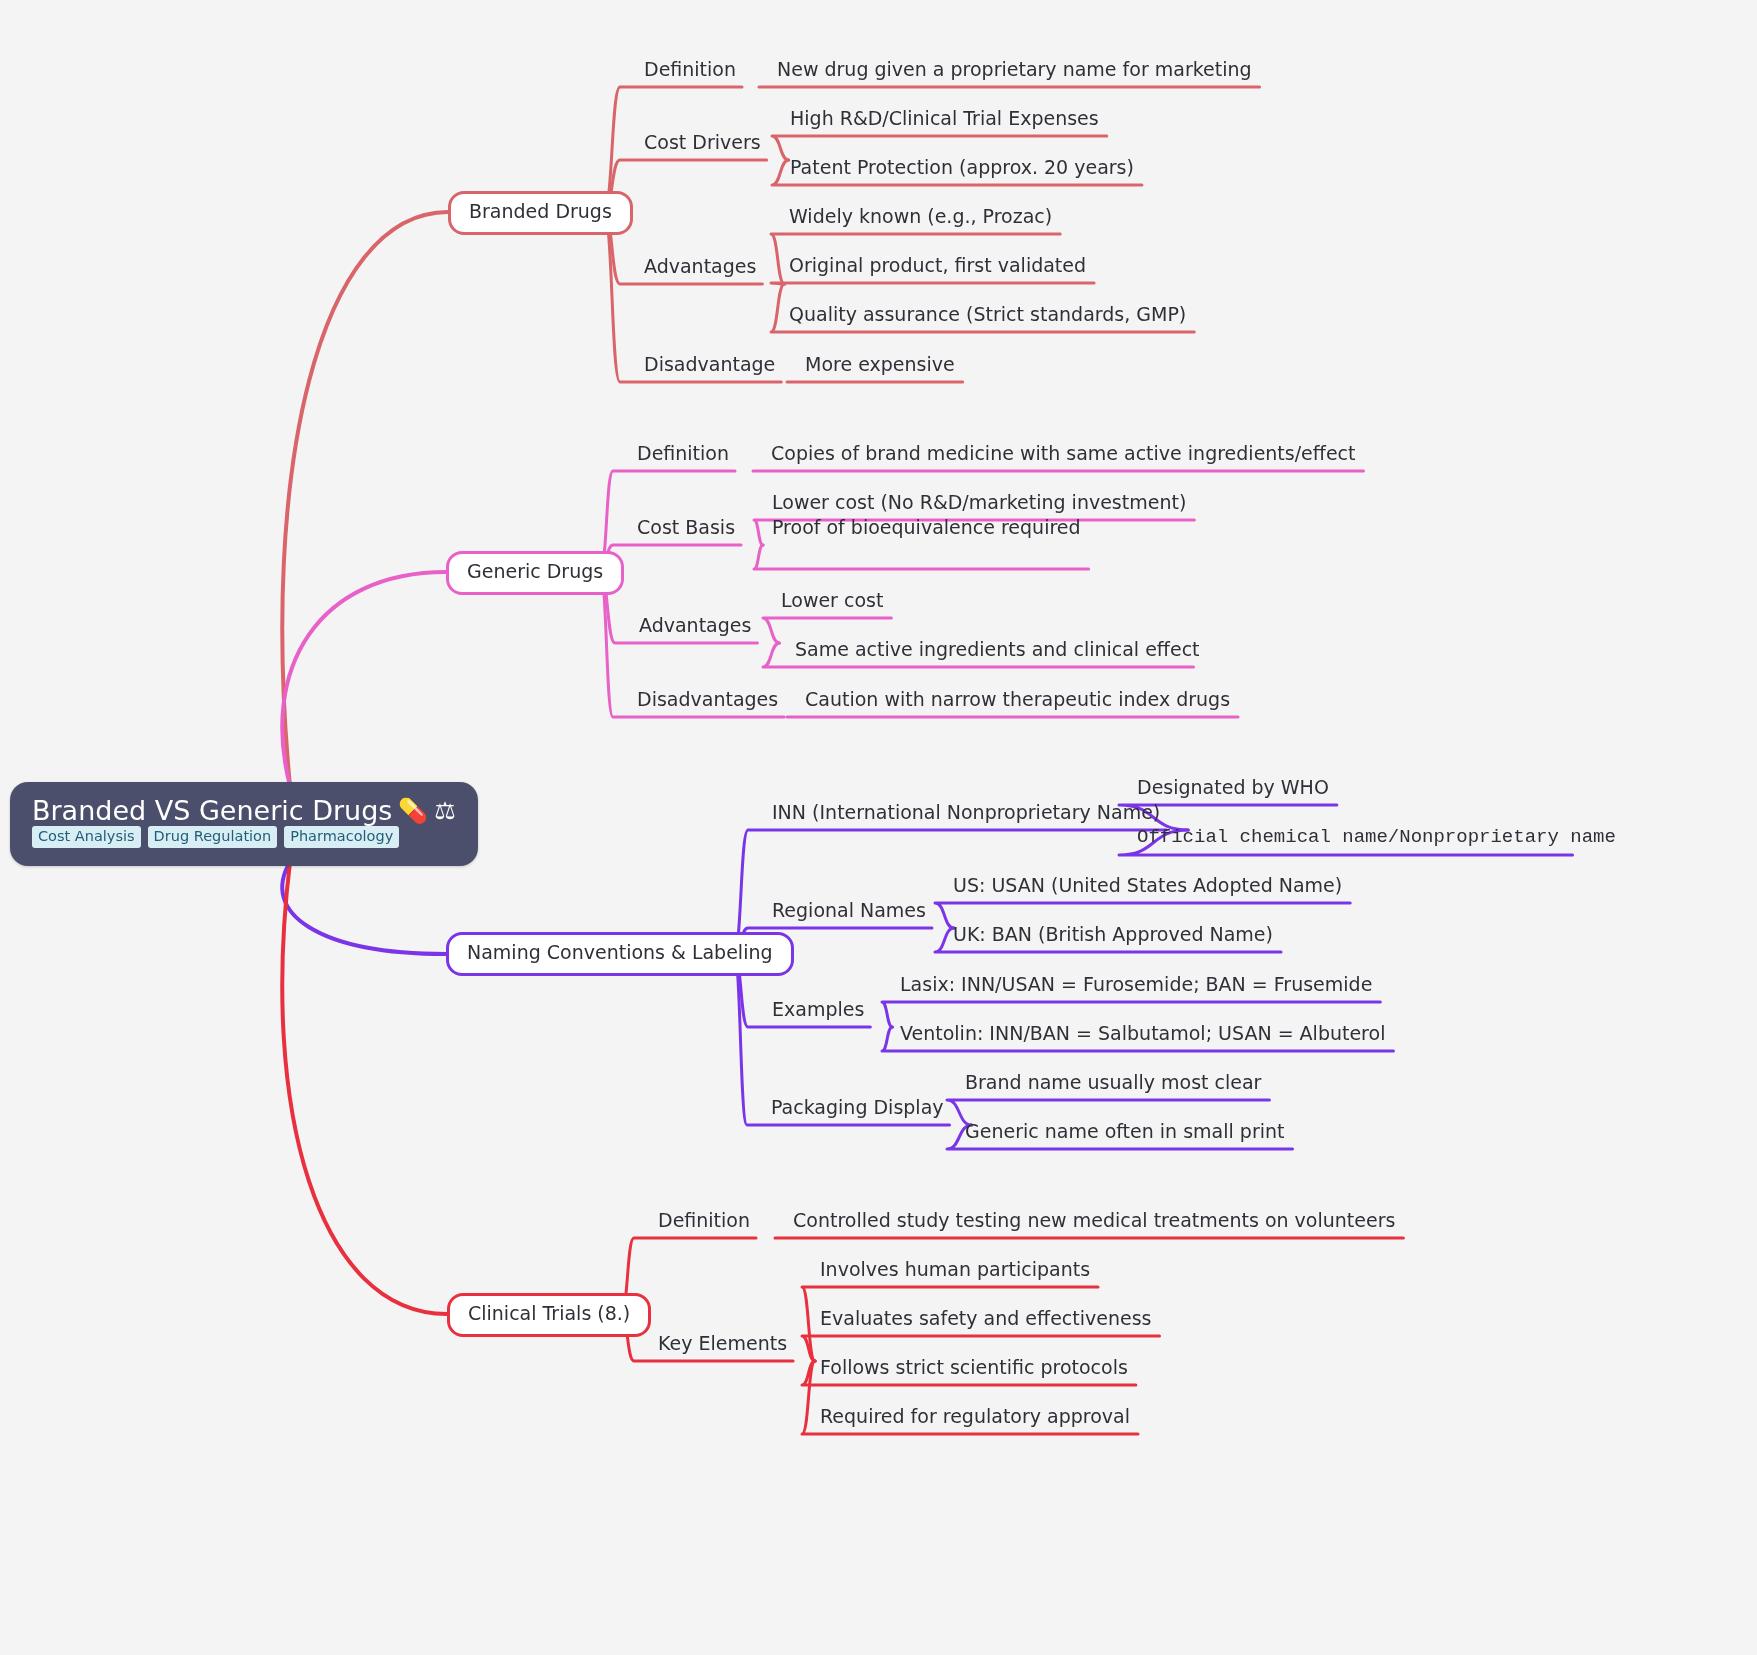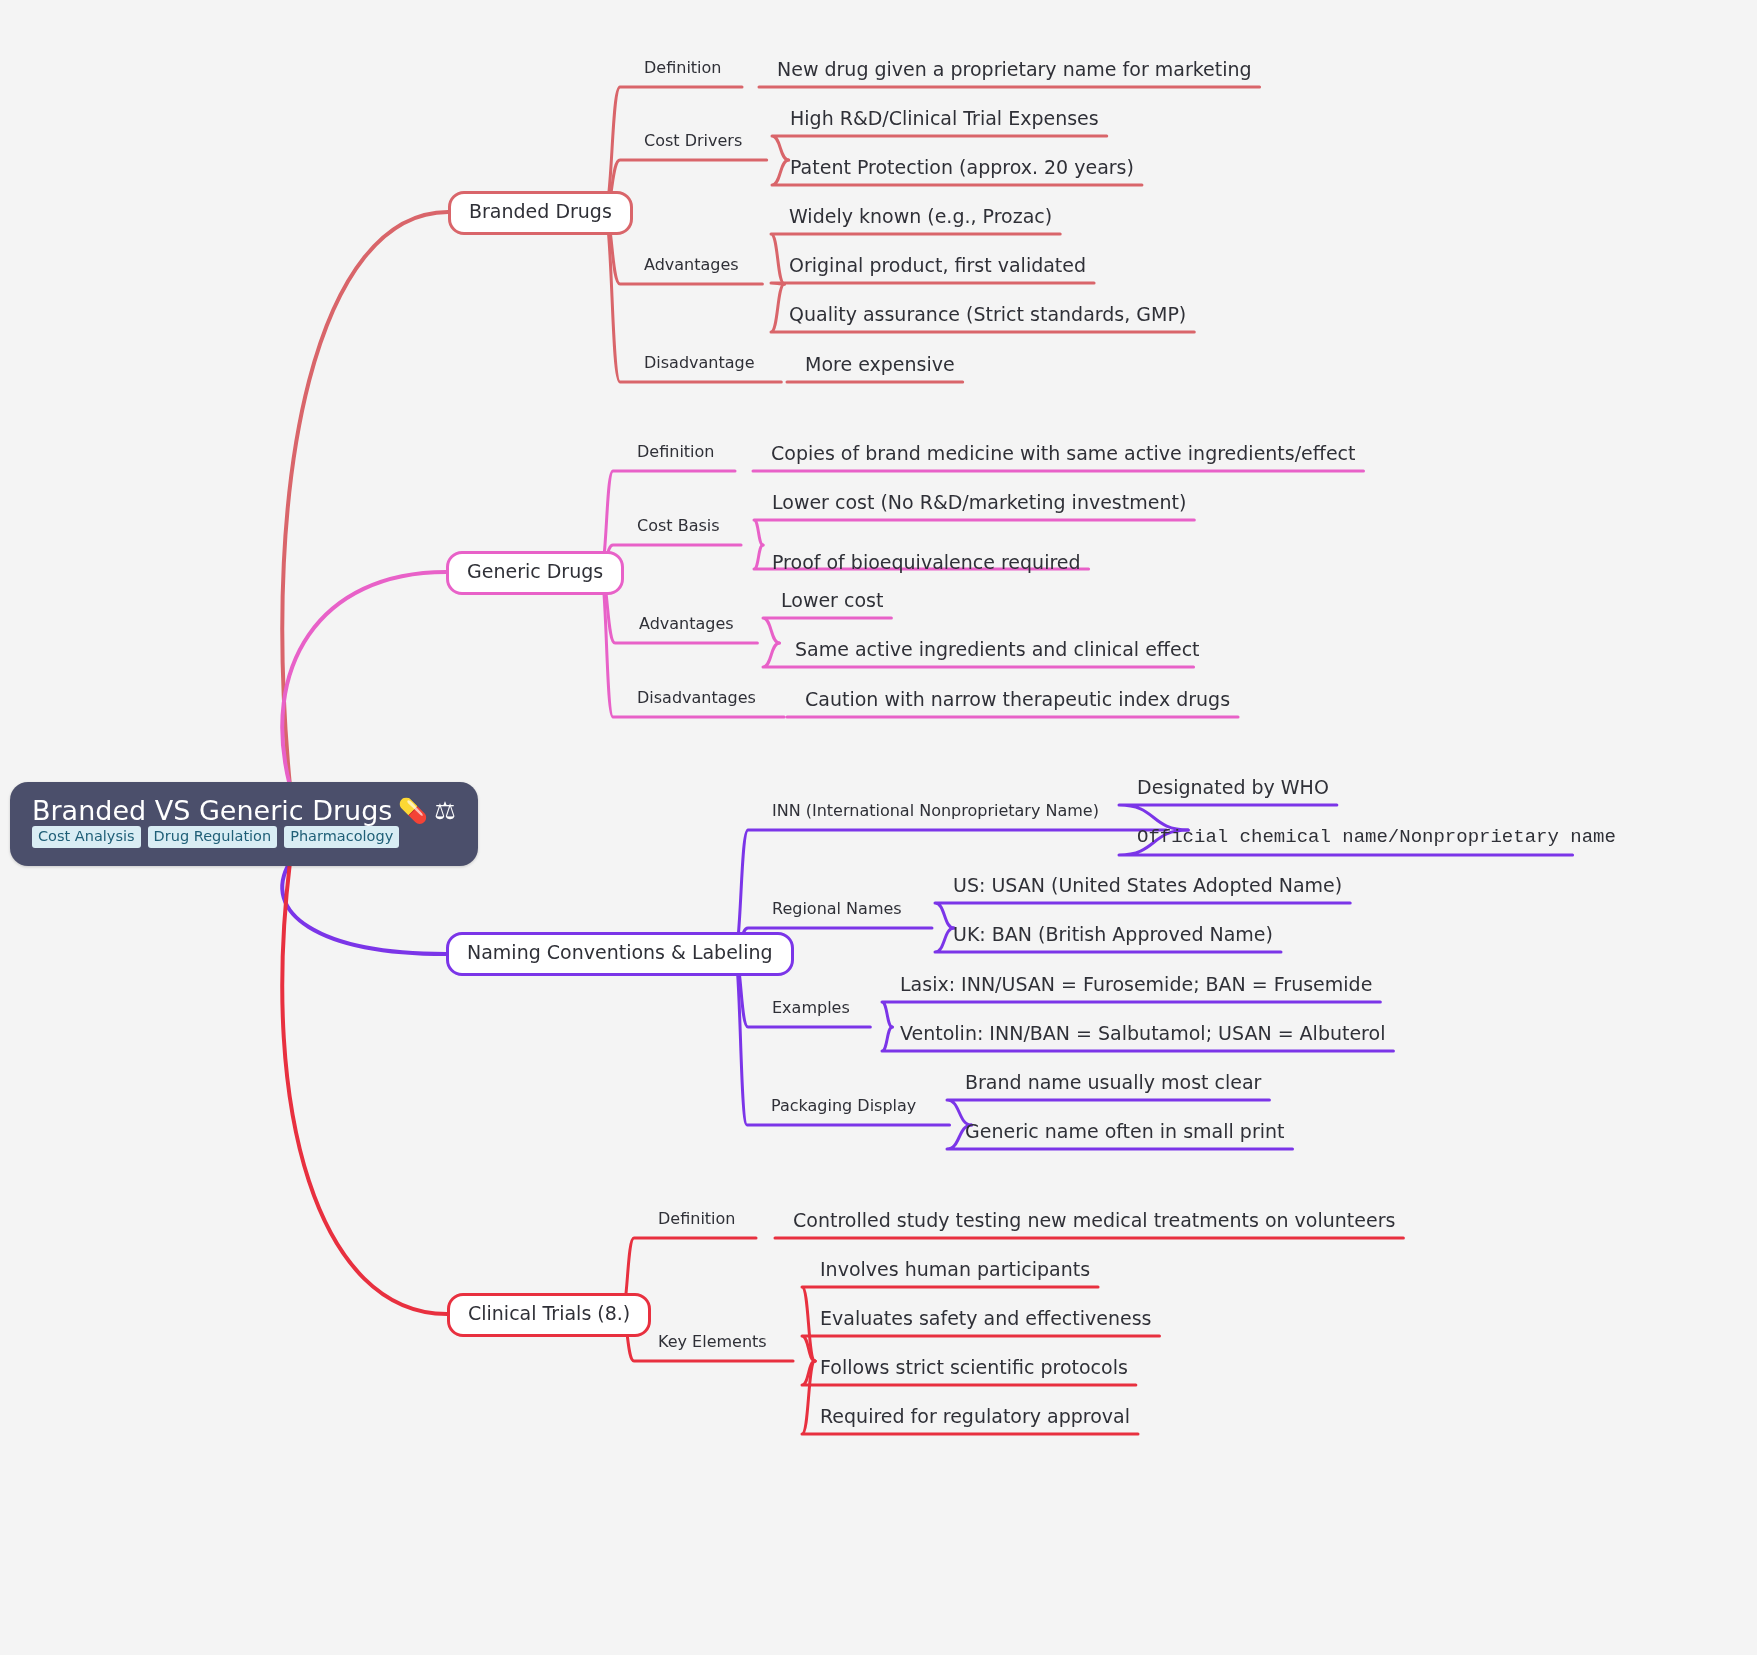--- a/index.html
+++ b/index.html
@@ -80,21 +80,21 @@
     box-sizing: border-box;
     font-size: 19px;
     color: #2f3037;
     white-space: nowrap;
     line-height: 1.15;
   }
 
   
   .node2 {
     position: absolute;
-    font-size: 16px;
+    font-size: 19px;
     color: #2f3037;
     white-space: nowrap;
     line-height: 1.15;
     background: transparent;
     padding: 0;
   }
 
   
   .node3 {
     position: absolute;
@@ -181,21 +181,21 @@
       <div class="node3" style="left: 789px; top: 206px;"><span>Widely known (e.g., Prozac)</span></div>
       <div class="node3" style="left: 789px; top: 255px;"><span>Original product, first validated</span></div>
       <div class="node3" style="left: 789px; top: 304px;"><span>Quality assurance (Strict standards, GMP)</span></div>
       <div class="node2" style="left: 644px; top: 354px;"><span>Disadvantage</span></div>
       <div class="node3" style="left: 805px; top: 354px;"><span>More expensive</span></div>
       <div class="node1" style="left: 446px; top: 551px; border-color: rgb(232, 97, 200);"><span>Generic Drugs</span></div>
       <div class="node2" style="left: 637px; top: 443px;"><span>Definition</span></div>
       <div class="node3" style="left: 771px; top: 443px;"><span>Copies of brand medicine with same active ingredients/effect</span></div>
       <div class="node2" style="left: 637px; top: 517px;"><span>Cost Basis</span></div>
       <div class="node3" style="left: 772px; top: 492px;"><span>Lower cost (No R&amp;D/marketing investment)</span></div>
-      <div class="node3" style="left: 772px; top: 552px;"><span>Proof of bioequivalence required</span></div>
+      <div class="node3" style="left: 772px; top: 517px;"><span>Proof of bioequivalence required</span></div>
       <div class="node2" style="left: 639px; top: 615px;"><span>Advantages</span></div>
       <div class="node3" style="left: 781px; top: 590px;"><span>Lower cost</span></div>
       <div class="node3" style="left: 781px; top: 639px; margin-left: 14px;"><span>Same active ingredients and clinical effect</span></div>
       <div class="node2" style="left: 637px; top: 689px;"><span>Disadvantages</span></div>
       <div class="node3" style="left: 805px; top: 689px;"><span>Caution with narrow therapeutic index drugs</span></div>
       <div class="node1" style="left: 446px; top: 932px; border-color: rgb(123, 53, 232);"><span>Naming Conventions &amp; Labeling</span></div>
       <div class="node2" style="left: 772px; top: 802px;"><span>INN (International Nonproprietary Name)</span></div>
       <div class="node3" style="left: 1137px; top: 777px;"><span>Designated by WHO</span></div>
       <div class="node3" style="left: 1137px; top: 827px; font-family: Liberation Mono, monospace;"><span>Official chemical name/Nonproprietary name</span></div>
       <div class="node2" style="left: 772px; top: 900px;"><span>Regional Names</span></div>

